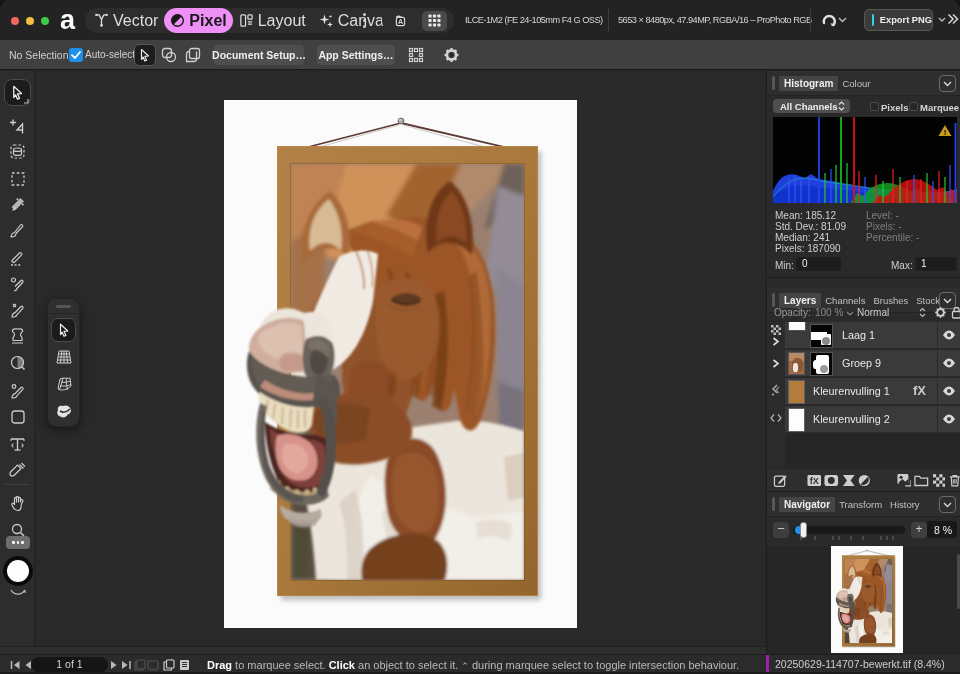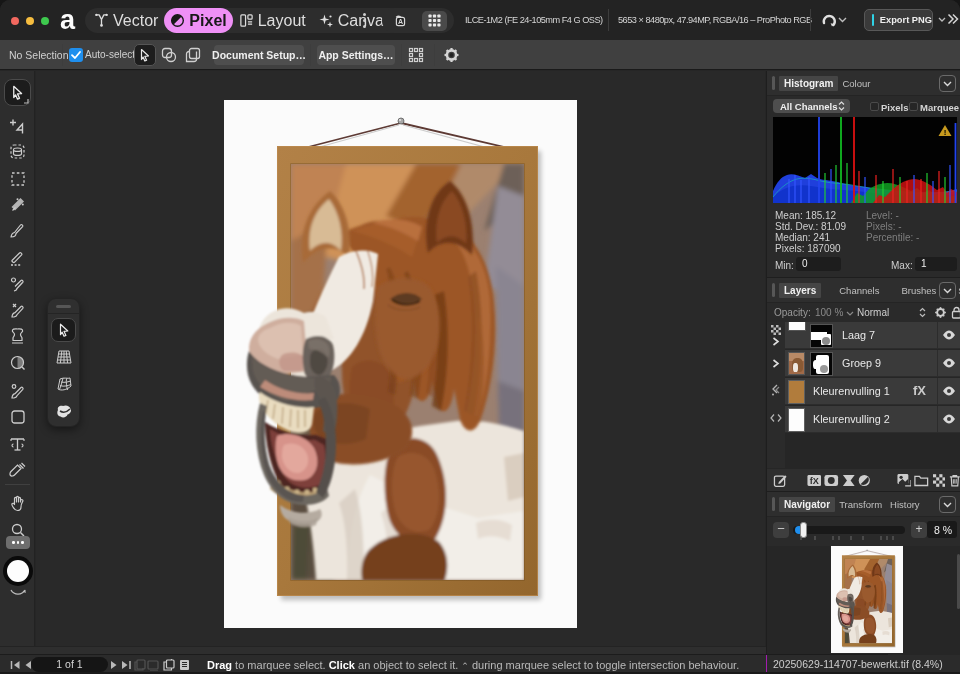--- a/index.html
+++ b/index.html
@@ -578,21 +578,21 @@
         <text x="172" y="18" font-size="8" font-weight="bold" fill="#020202" text-anchor="middle">!</text>
     </svg>
     <div class="abs" style="left:8px;top:139px;font-size:10px;color:#cfcfcf;line-height:11px;">Mean: 185.12<br>Std. Dev.: 81.09<br>Median: 241<br>Pixels: 187090</div>
     <div class="abs" style="left:99px;top:139px;font-size:10px;color:#7e7e7e;line-height:11px;">Level: -<br>Pixels: -<br>Percentile: -</div>
     <div class="abs" style="left:8px;top:189px;font-size:10px;color:#cfcfcf;">Min:</div>
     <div class="abs" style="left:29px;top:186px;width:45px;height:14px;background:#1d1d1d;border-radius:3px;color:#eee;font-size:10px;padding:1px 0 0 6px;">0</div>
     <div class="abs" style="left:124px;top:189px;font-size:10px;color:#cfcfcf;">Max:</div>
     <div class="abs" style="left:148px;top:186px;width:42px;height:14px;background:#1d1d1d;border-radius:3px;color:#eee;font-size:10px;padding:1px 0 0 6px;">1</div>
 
     <div style="position:absolute;left:0;top:206px;width:194px;height:1px;background:#1e1e1e;"></div>
-    <div class="tabrow" style="top:207px;gap:14px;">
+    <div class="tabrow" style="top:217px;">
       <div class="grip"></div>
       <div class="tabsel" style="margin-left:12px;">Layers</div>
       <div class="tab">Channels</div>
       <div class="tab">Brushes</div>
       <div class="tab">Stock</div>
       <div class="chevbox">
           <svg width="9" height="6" viewBox="0 0 9 6">
             <path d="M1 1 L4.5 4.5 L8 1" stroke="#d9d9d9" stroke-width="1.4" fill="none"></path>
           </svg>
         </div>
@@ -649,21 +649,21 @@
         </svg>
       <svg class="abs" style="left:5px;top:15px;" width="8" height="9" viewBox="0 0 8 9">
           <path d="M1.5 1 L6 4.5 L1.5 8" stroke="#ddd" stroke-width="1.6" fill="none"></path>
         </svg>
       <div class="abs" style="left:21px;top:0;width:18px;height:9px;background:#fdfdfd;border:1px solid #555;border-top:none;"></div>
       <div class="abs" style="left:43px;top:2px;width:23px;height:24px;background:#050505;border:1px solid #555;">
         <div class="abs" style="left:0px;top:7px;width:16px;height:8px;background:#fff;"></div>
         <div class="abs" style="left:10px;top:9px;width:10px;height:11px;background:#fff;border-radius:1px;"></div>
         <div class="abs" style="left:11px;top:12px;width:8px;height:8px;border-radius:50%;background:#8a8a8a;"></div>
       </div>
-      <div class="abs" style="left:75px;top:7px;font-size:10.8px;color:#e8e8e8;">Laag 7</div>
+      <div class="abs" style="left:75px;top:7px;font-size:10.8px;color:#e8e8e8;">Laag 1</div>
       <div class="abs" style="left:170px;top:0;width:1px;height:27px;background:#2c2c2c;"></div>
       <svg class="abs" style="left:175px;top:8px;" width="14" height="10" viewBox="0 0 14 10">
           <path d="M1 5 C3 1.8 5.5 0.5 7 0.5 C8.5 0.5 11 1.8 13 5 C11 8.2 8.5 9.5 7 9.5 C5.5 9.5 3 8.2 1 5 Z" fill="#d8d8d8"></path>
           <circle cx="7" cy="5" r="2" fill="#3a3a3a"></circle>
         </svg>
 
       <div class="abs" style="left:18px;top:28px;width:176px;height:27px;background:#3a3a3a;border-bottom:1px solid #2c2c2c;"></div>
       <svg class="abs" style="left:5px;top:37px;" width="8" height="9" viewBox="0 0 8 9">
           <path d="M1.5 1 L6 4.5 L1.5 8" stroke="#ddd" stroke-width="1.6" fill="none"></path>
         </svg>
@@ -979,18 +979,18 @@
       </svg>
     <svg class="abs" style="left:179px;top:4px;" width="11" height="12" viewBox="0 0 11 12">
         <rect x="1" y="1" width="9" height="10" rx="1" fill="#c9c9c9"></rect>
         <g stroke="#2b2b2b" stroke-width="1">
           <path d="M3 3.5 h5"></path>
           <path d="M3 5.5 h5"></path>
           <path d="M3 7.5 h5"></path>
         </g>
       </svg>
     <div class="abs" style="left:207px;top:4px;white-space:nowrap;"><span class="b">Drag</span> to marquee select. <span class="b">Click</span> an object to select it. <span style="font-size:9px;">⌃</span> during marquee select to toggle intersection behaviour.</div>
-    <div class="abs" style="left:766px;top:0;width:194px;height:20px;background:#2b2b2b;border-left:1px solid #a21caf;">
+    <div class="abs" style="left:766px;top:0;width:194px;height:20px;background:#2b2b2b;border-left:3px solid #a21caf;">
       <div class="abs" style="left:6px;top:3px;color:#cdcdcd;font-size:10.5px;white-space:nowrap;">20250629-114707-bewerkt.tif (8.4%)</div>
     </div>
     <div class="abs" style="left:0;top:17px;width:960px;height:3px;background:#1a1a1a;"></div>
   </div>
 </div>
 
 </body></html>

